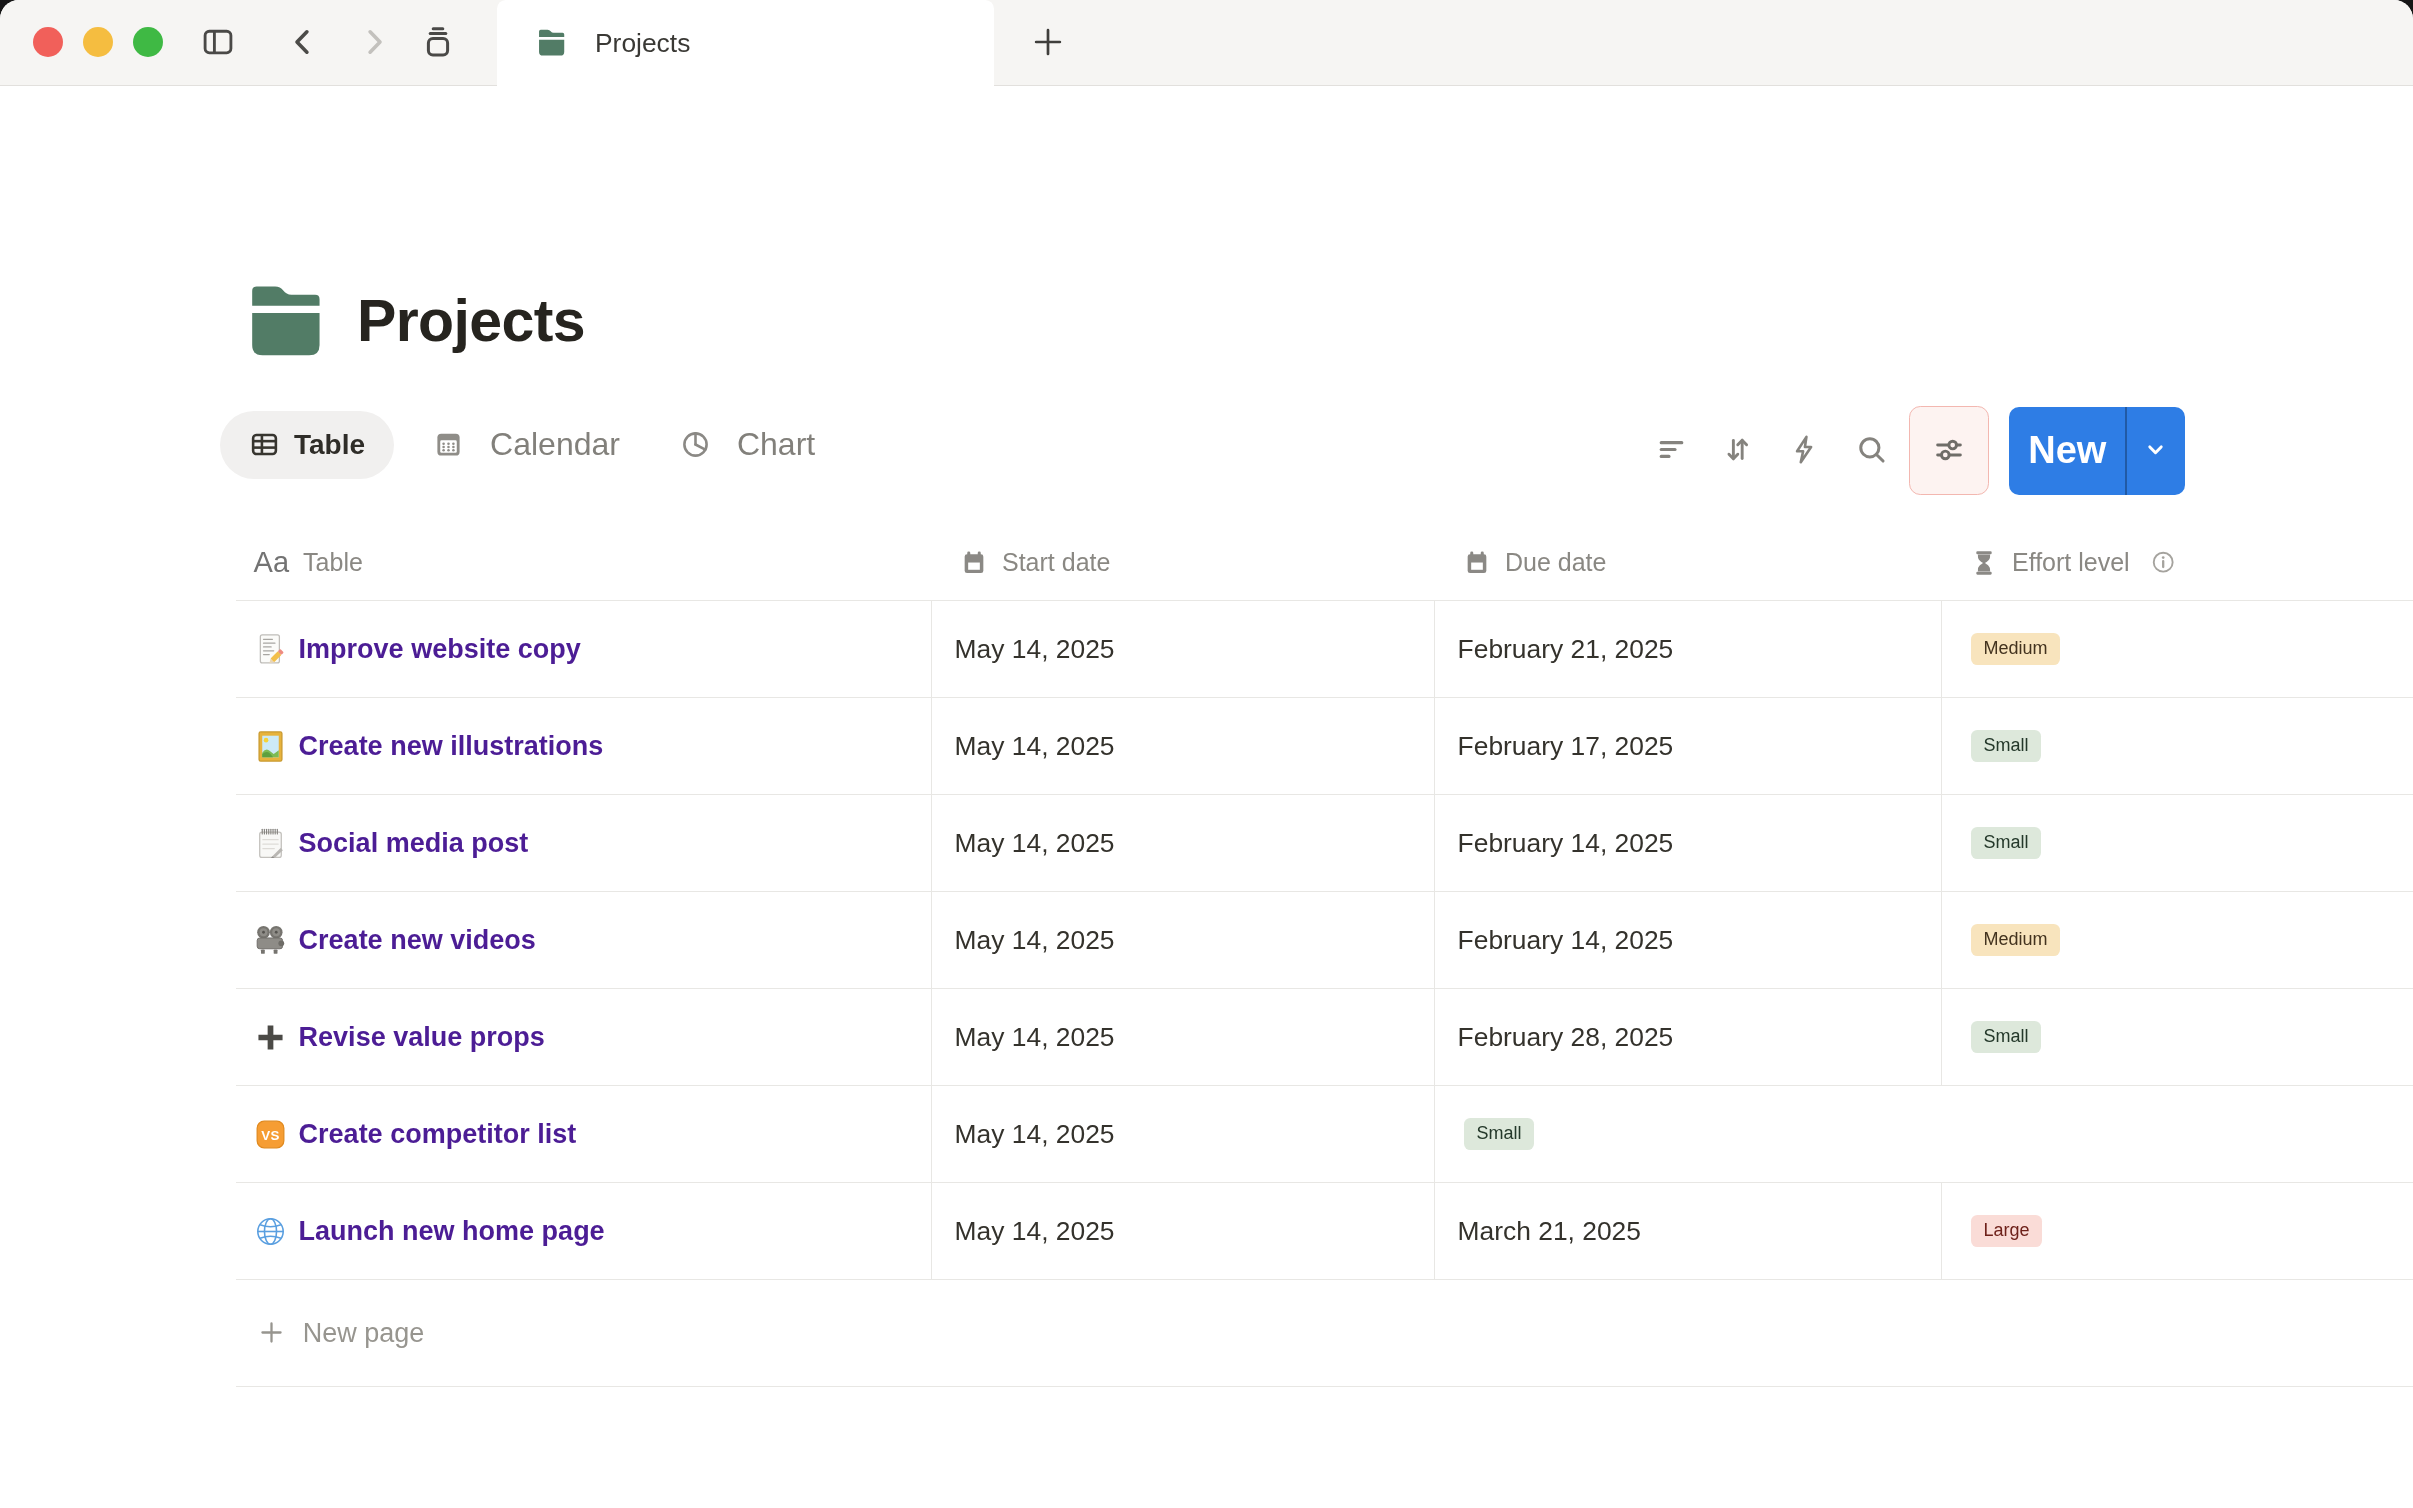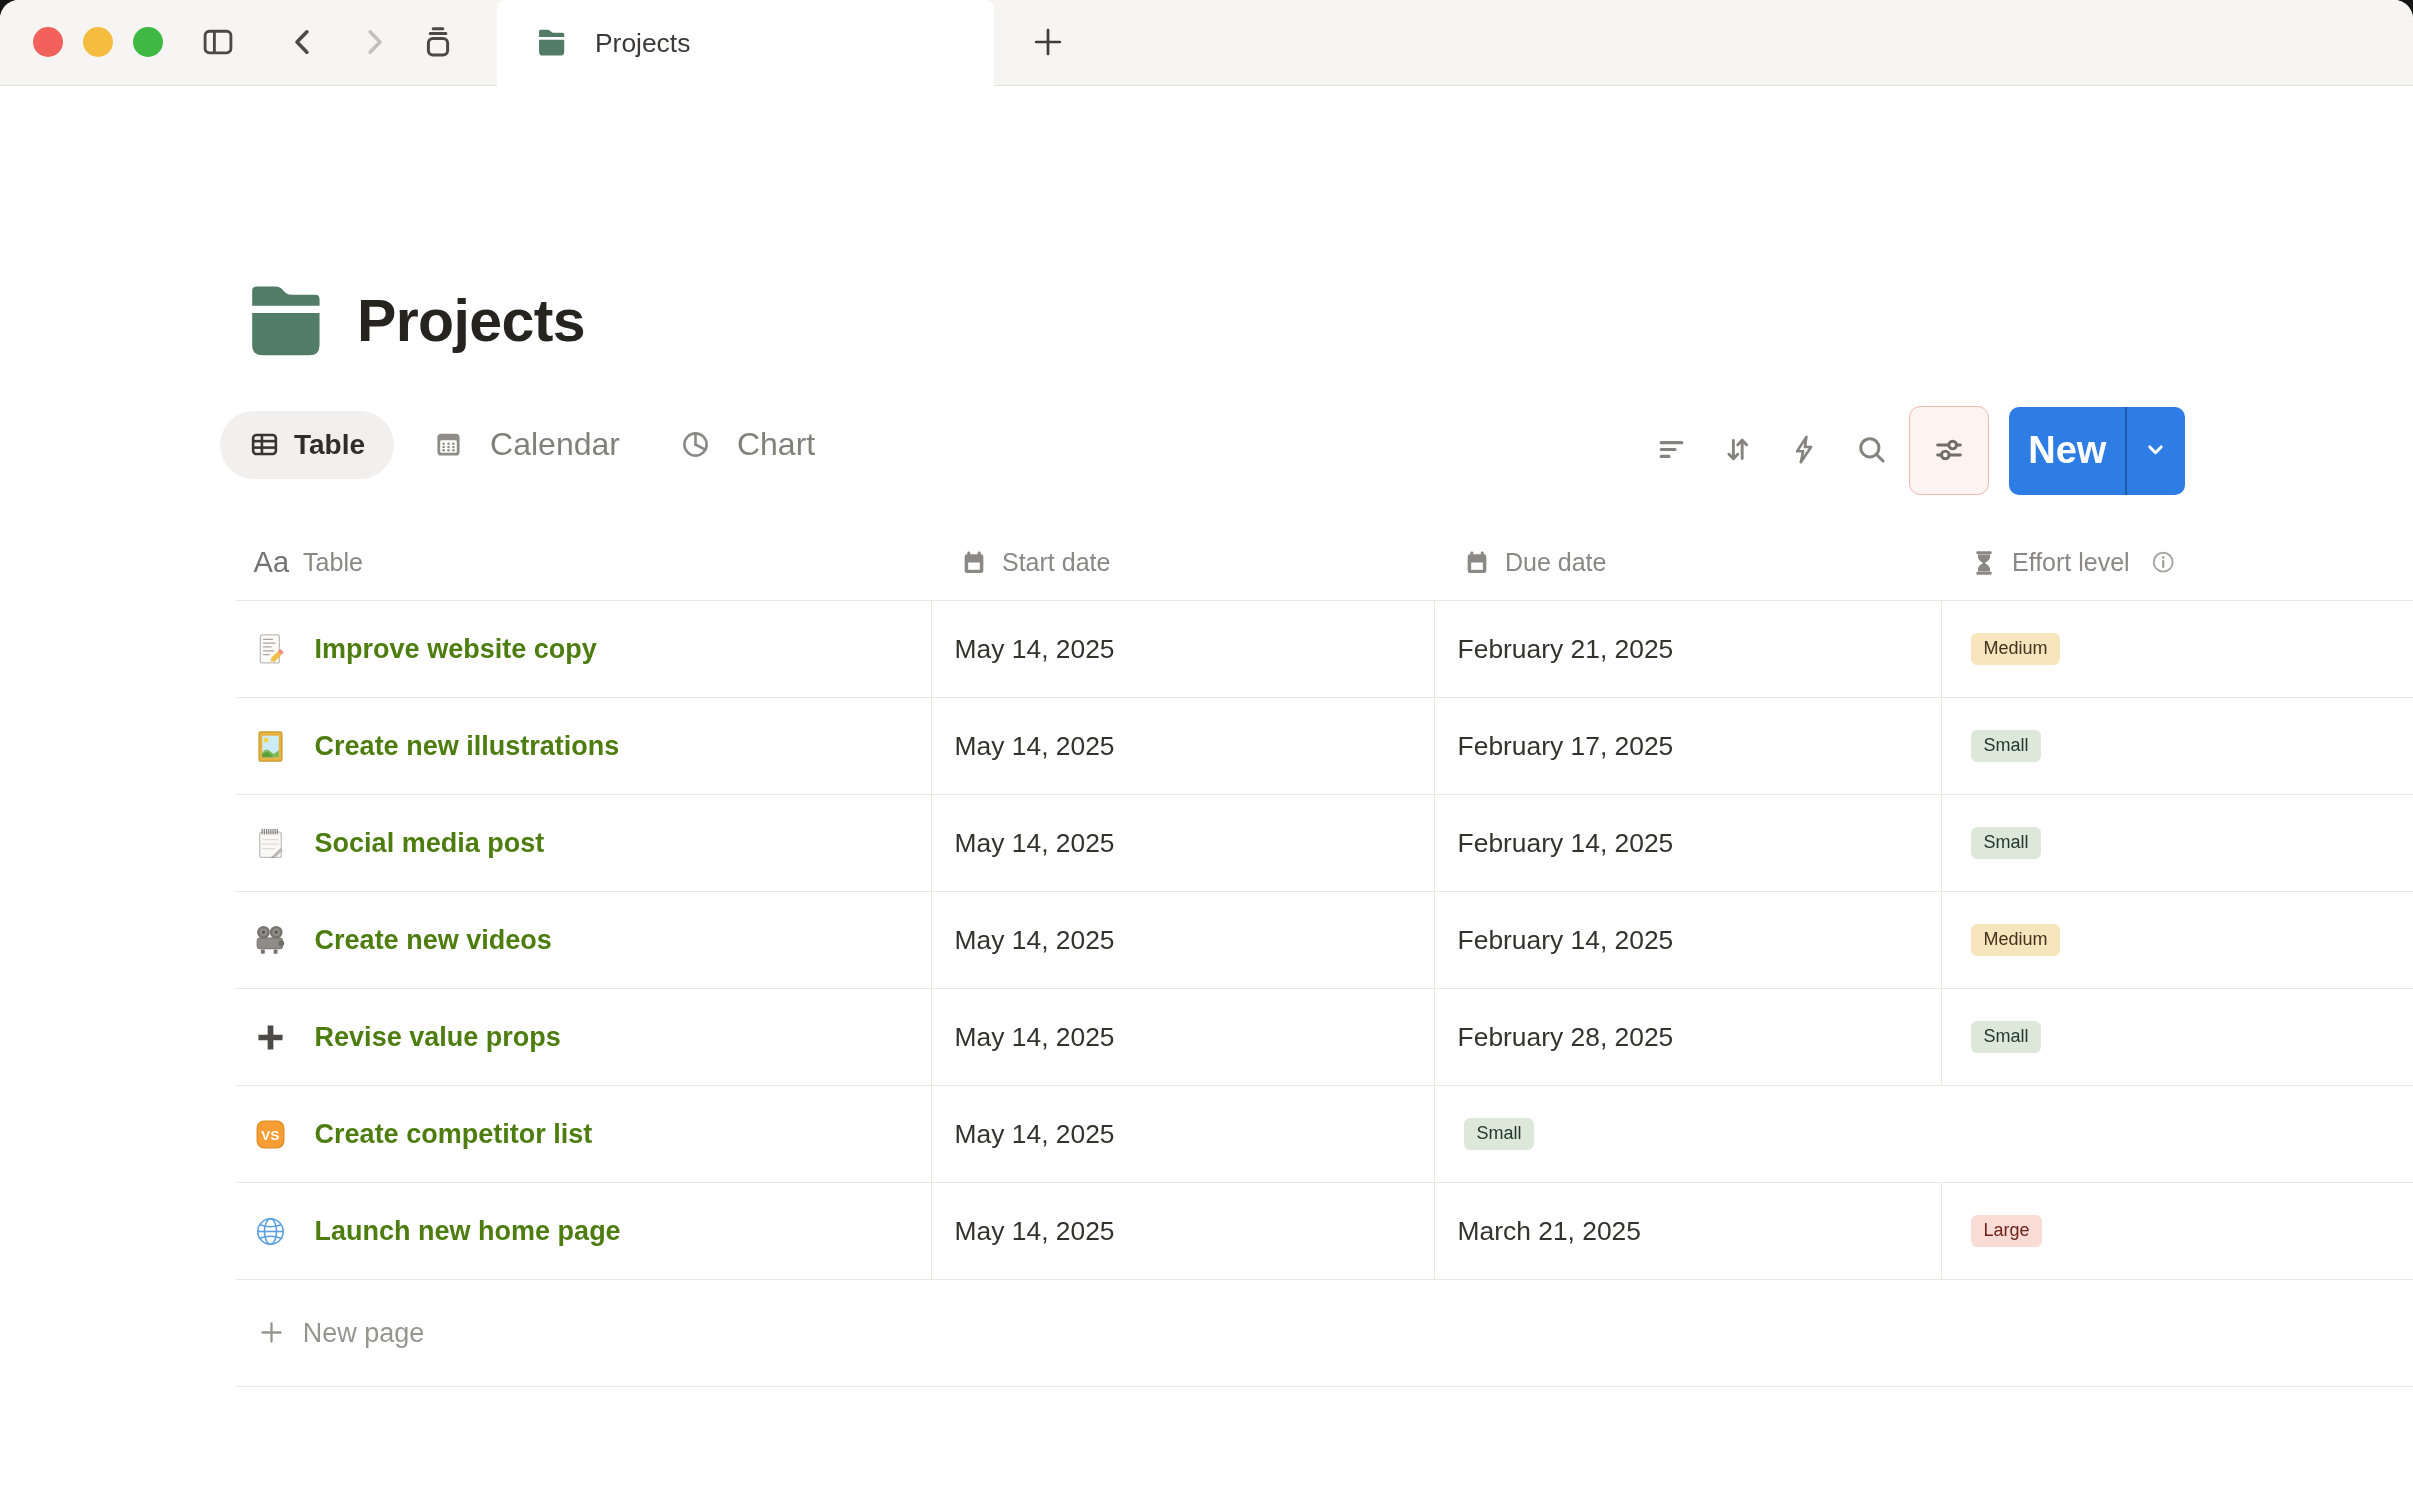--- a/index.html
+++ b/index.html
@@ -63,21 +63,21 @@
   .c-due{width:507px;box-sizing:border-box;}
   .c-effort{flex:1;box-sizing:border-box;}
   .trow .c-start,.trow .c-due,.trow .c-effort{border-left:1.3px solid var(--c-divider,#e8e7e4);}
   .th{display:flex;align-items:center;gap:14px;color:#8a8883;font-size:25px;font-weight:400;}
   .th.c-name{padding-left:17.6px;}
   .th.c-start,.th.c-due,.th.c-effort{padding-left:29px;}
   .th-aa{font-size:29px;color:#737373;}
   .th-icon{width:28px;height:28px;}
   .info-icon{width:26.4px;height:26.4px;margin-left:6.3px;}
   .td{display:flex;align-items:center;}
-  .td-name{gap:28px;padding-left:17.6px;font-size:27px;font-weight:600;color:#4d7c0f;}
+  .td-name{gap:12px;padding-left:17.6px;font-size:27px;font-weight:600;color:#4c1d95;}
   .td-date{padding-left:22.6px;font-size:26.4px;font-weight:400;color:#34322c;}
   .td-effort{padding-left:29px;}
   .row-icon{width:33px;height:33px;flex:0 0 33px;}
   .badge{display:inline-block;font-size:18px;font-weight:500;padding:4.4px 12.6px 5.7px;border-radius:6.3px;line-height:1.2;}
   .badge-yellow{background:var(--c-badge_yellow_bg,#f8e4bd);color:var(--c-badge_yellow_text,#43331f);}
   .badge-green{background:var(--c-badge_green_bg,#dde8db);color:var(--c-badge_green_text,#24382a);}
   .badge-red{background:var(--c-badge_red_bg,#fadcd7);color:var(--c-badge_red_text,#6e211a);}
   .new-page-label{font-size:27px;color:#97958f;}
 </style>
 </head>

